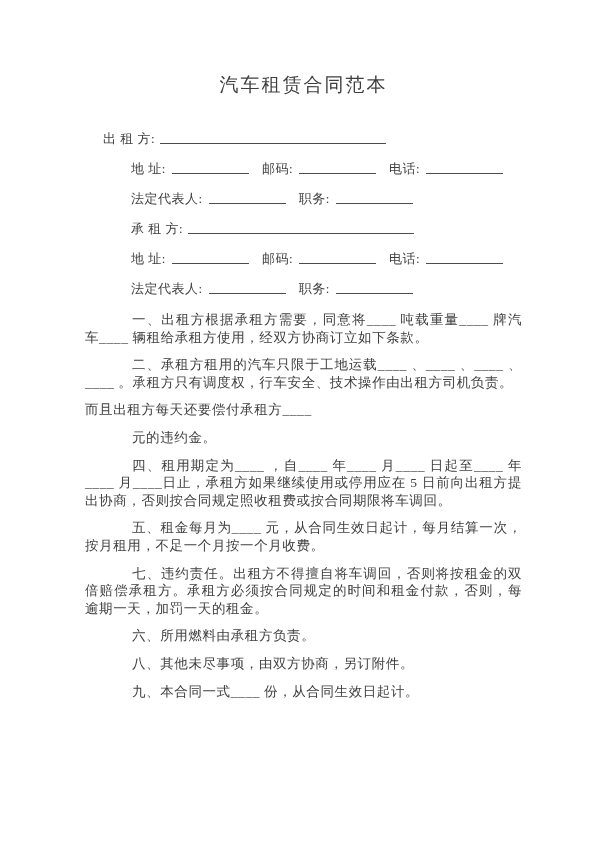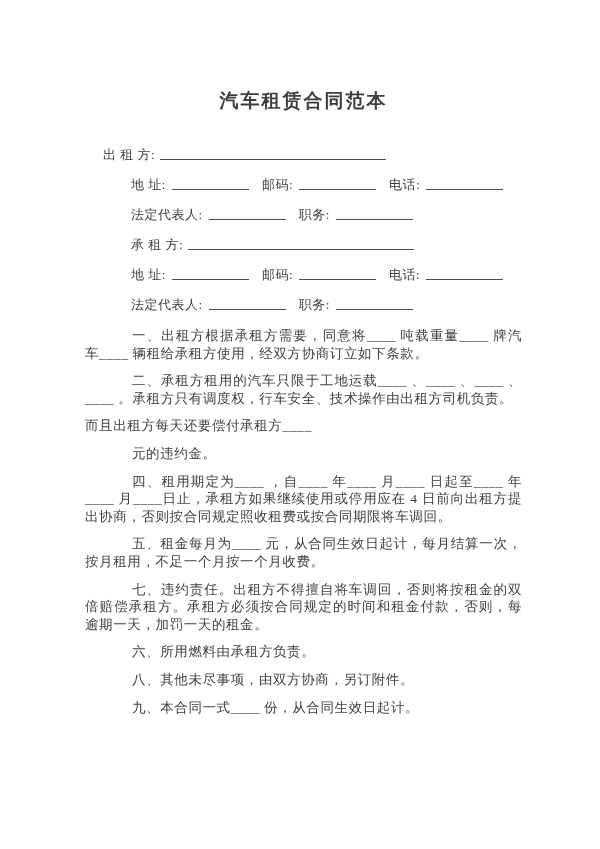--- a/index.html
+++ b/index.html
@@ -6,25 +6,25 @@
   body{width:600px;height:849px;overflow:hidden;}
   .page{
     box-sizing:border-box;
     width:600px;height:849px;
     background:#ffffff;
     padding:72px 78px 0 85px;
     font-family:"Liberation Serif","DejaVu Serif",serif;
     color:#3e3e3e;
   }
   .title{
-    margin:16px;
+    margin:0;
     text-align:center;
     font-size:19px;
     line-height:26px;
-    font-weight:700;
+    font-weight:400;
     letter-spacing:2px;
   }
   .parties{
     margin-top:26px;
     font-size:13px;
     letter-spacing:.5px;
   }
   .prow{height:30px;line-height:30px;white-space:nowrap;}
   .ind-a{margin-left:18px;}
   .ind-b{margin-left:46px;}
@@ -76,21 +76,21 @@
       <span>法定代表人:</span><span class="blank blank-short"></span><span>职务:</span><span class="blank blank-short last"></span>
     </div>
 
   </div>
 
   <div class="clauses">
     <p class="ind">一、出租方根据承租方需要，同意将____ 吨载重量____ 牌汽车____ 辆租给承租方使用，经双方协商订立如下条款。</p>
     <p class="ind">二、承租方租用的汽车只限于工地运载____ 、____ 、____ 、____ 。承租方只有调度权，行车安全、技术操作由出租方司机负责。</p>
     <p>而且出租方每天还要偿付承租方____</p>
     <p class="ind">元的违约金。</p>
-    <p class="ind">四、租用期定为____ ，自____ 年____ 月____ 日起至____ 年____ 月____日止，承租方如果继续使用或停用应在 4 日前向出租方提出协商，否则按合同规定照收租费或按合同期限将车调回。</p>
+    <p class="ind">四、租用期定为____ ，自____ 年____ 月____ 日起至____ 年____ 月____日止，承租方如果继续使用或停用应在 5 日前向出租方提出协商，否则按合同规定照收租费或按合同期限将车调回。</p>
     <p class="ind">五、租金每月为____ 元，从合同生效日起计，每月结算一次，按月租用，不足一个月按一个月收费。</p>
     <p class="ind">七、违约责任。出租方不得擅自将车调回，否则将按租金的双倍赔偿承租方。承租方必须按合同规定的时间和租金付款，否则，每逾期一天，加罚一天的租金。</p>
     <p class="ind">六、所用燃料由承租方负责。</p>
     <p class="ind">八、其他未尽事项，由双方协商，另订附件。</p>
     <p class="ind">九、本合同一式____ 份，从合同生效日起计。</p>
   </div>
 
 </div>
 
 </body></html>

